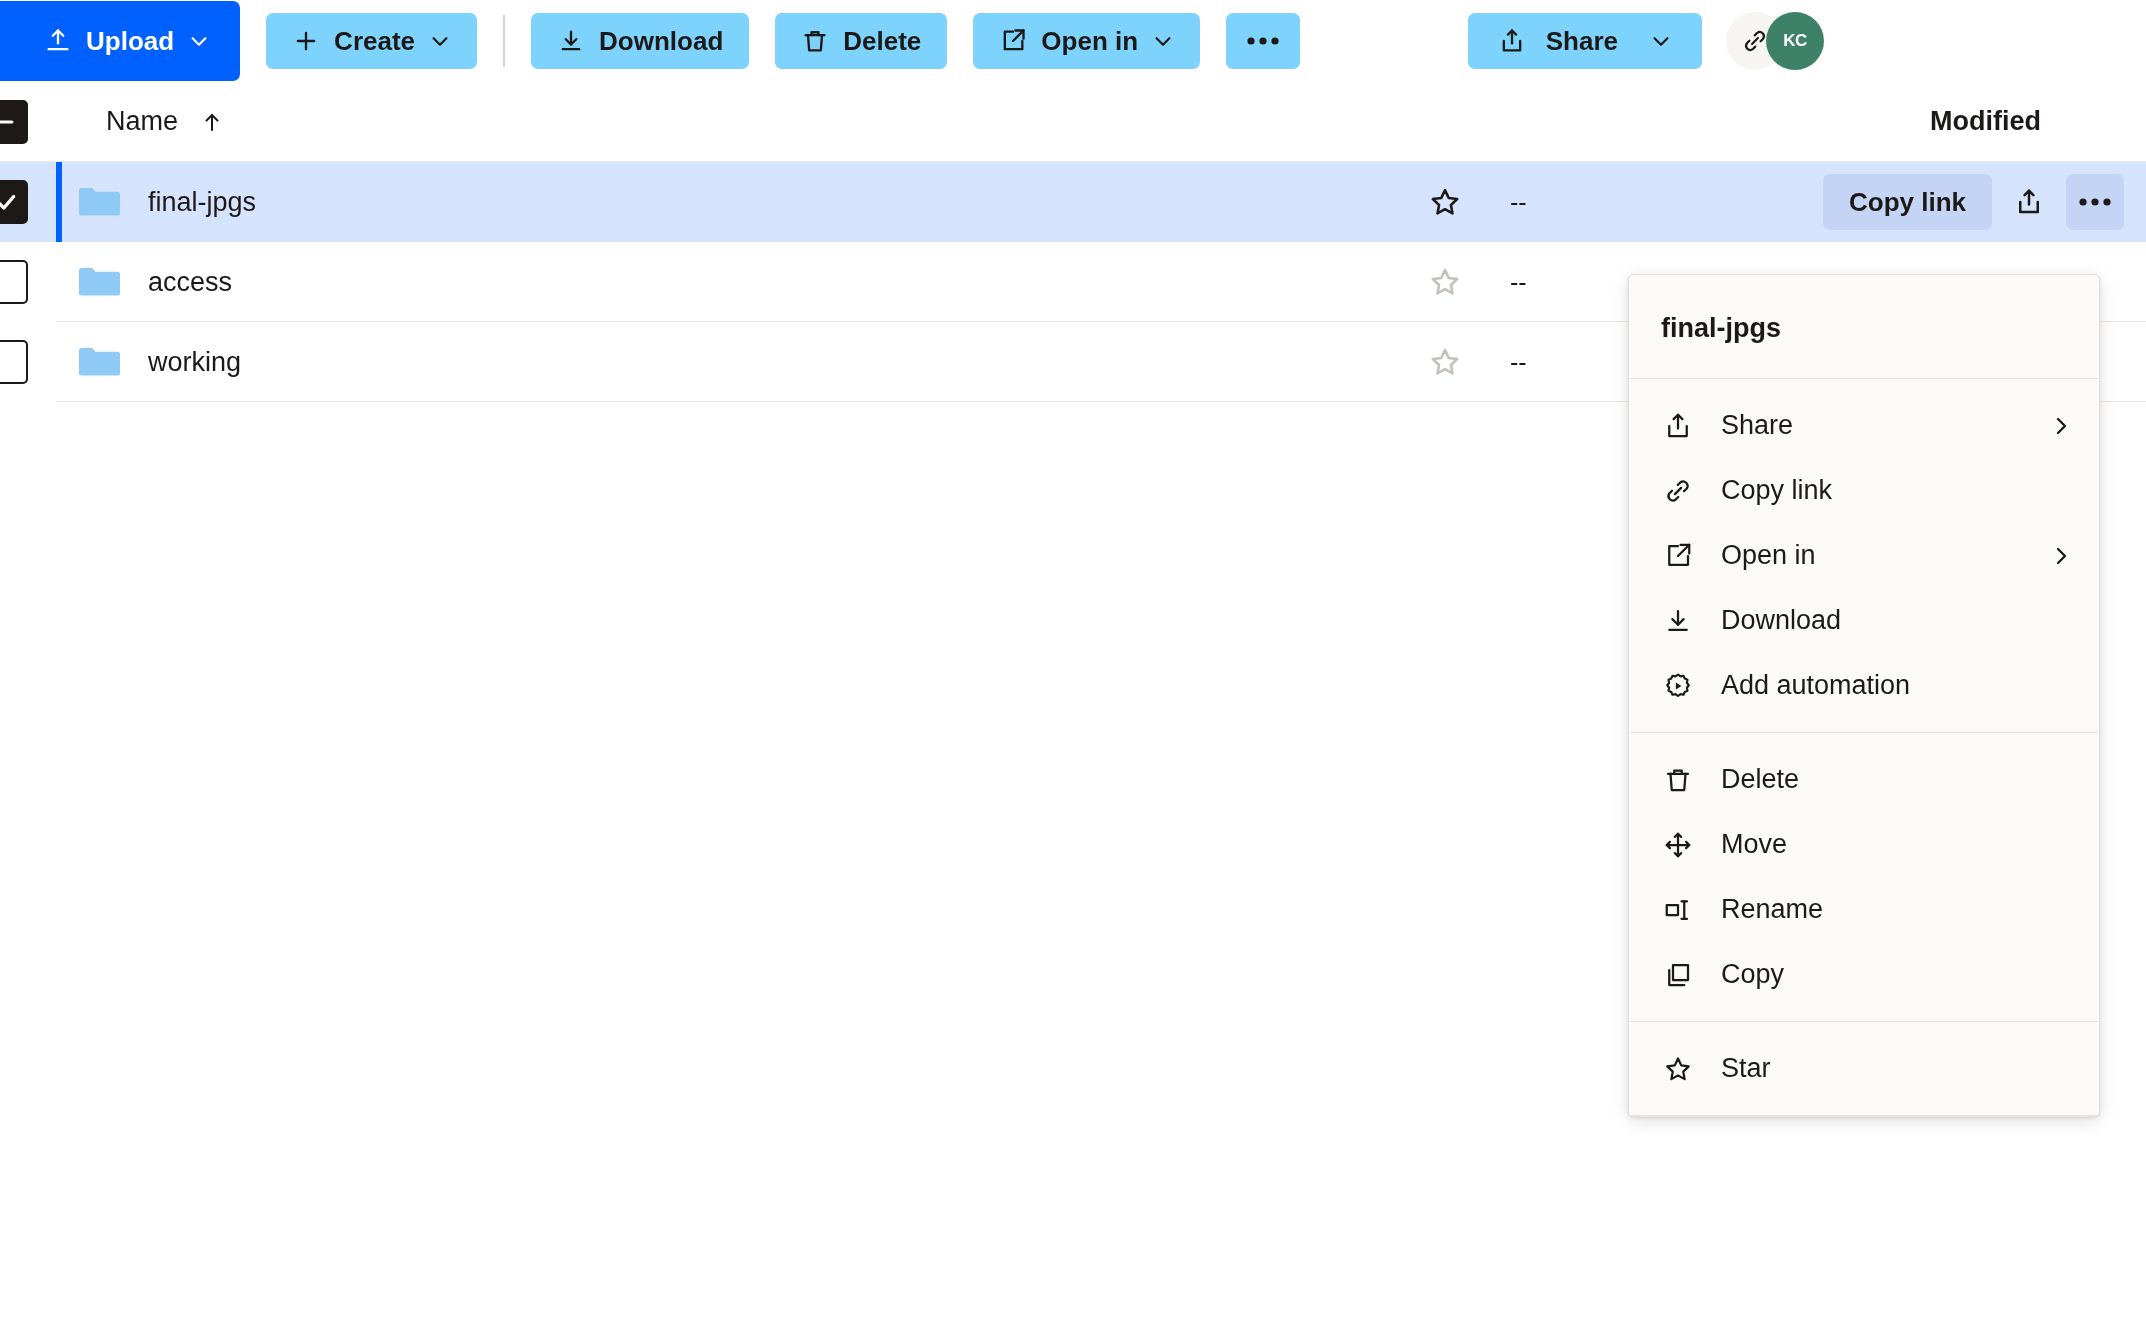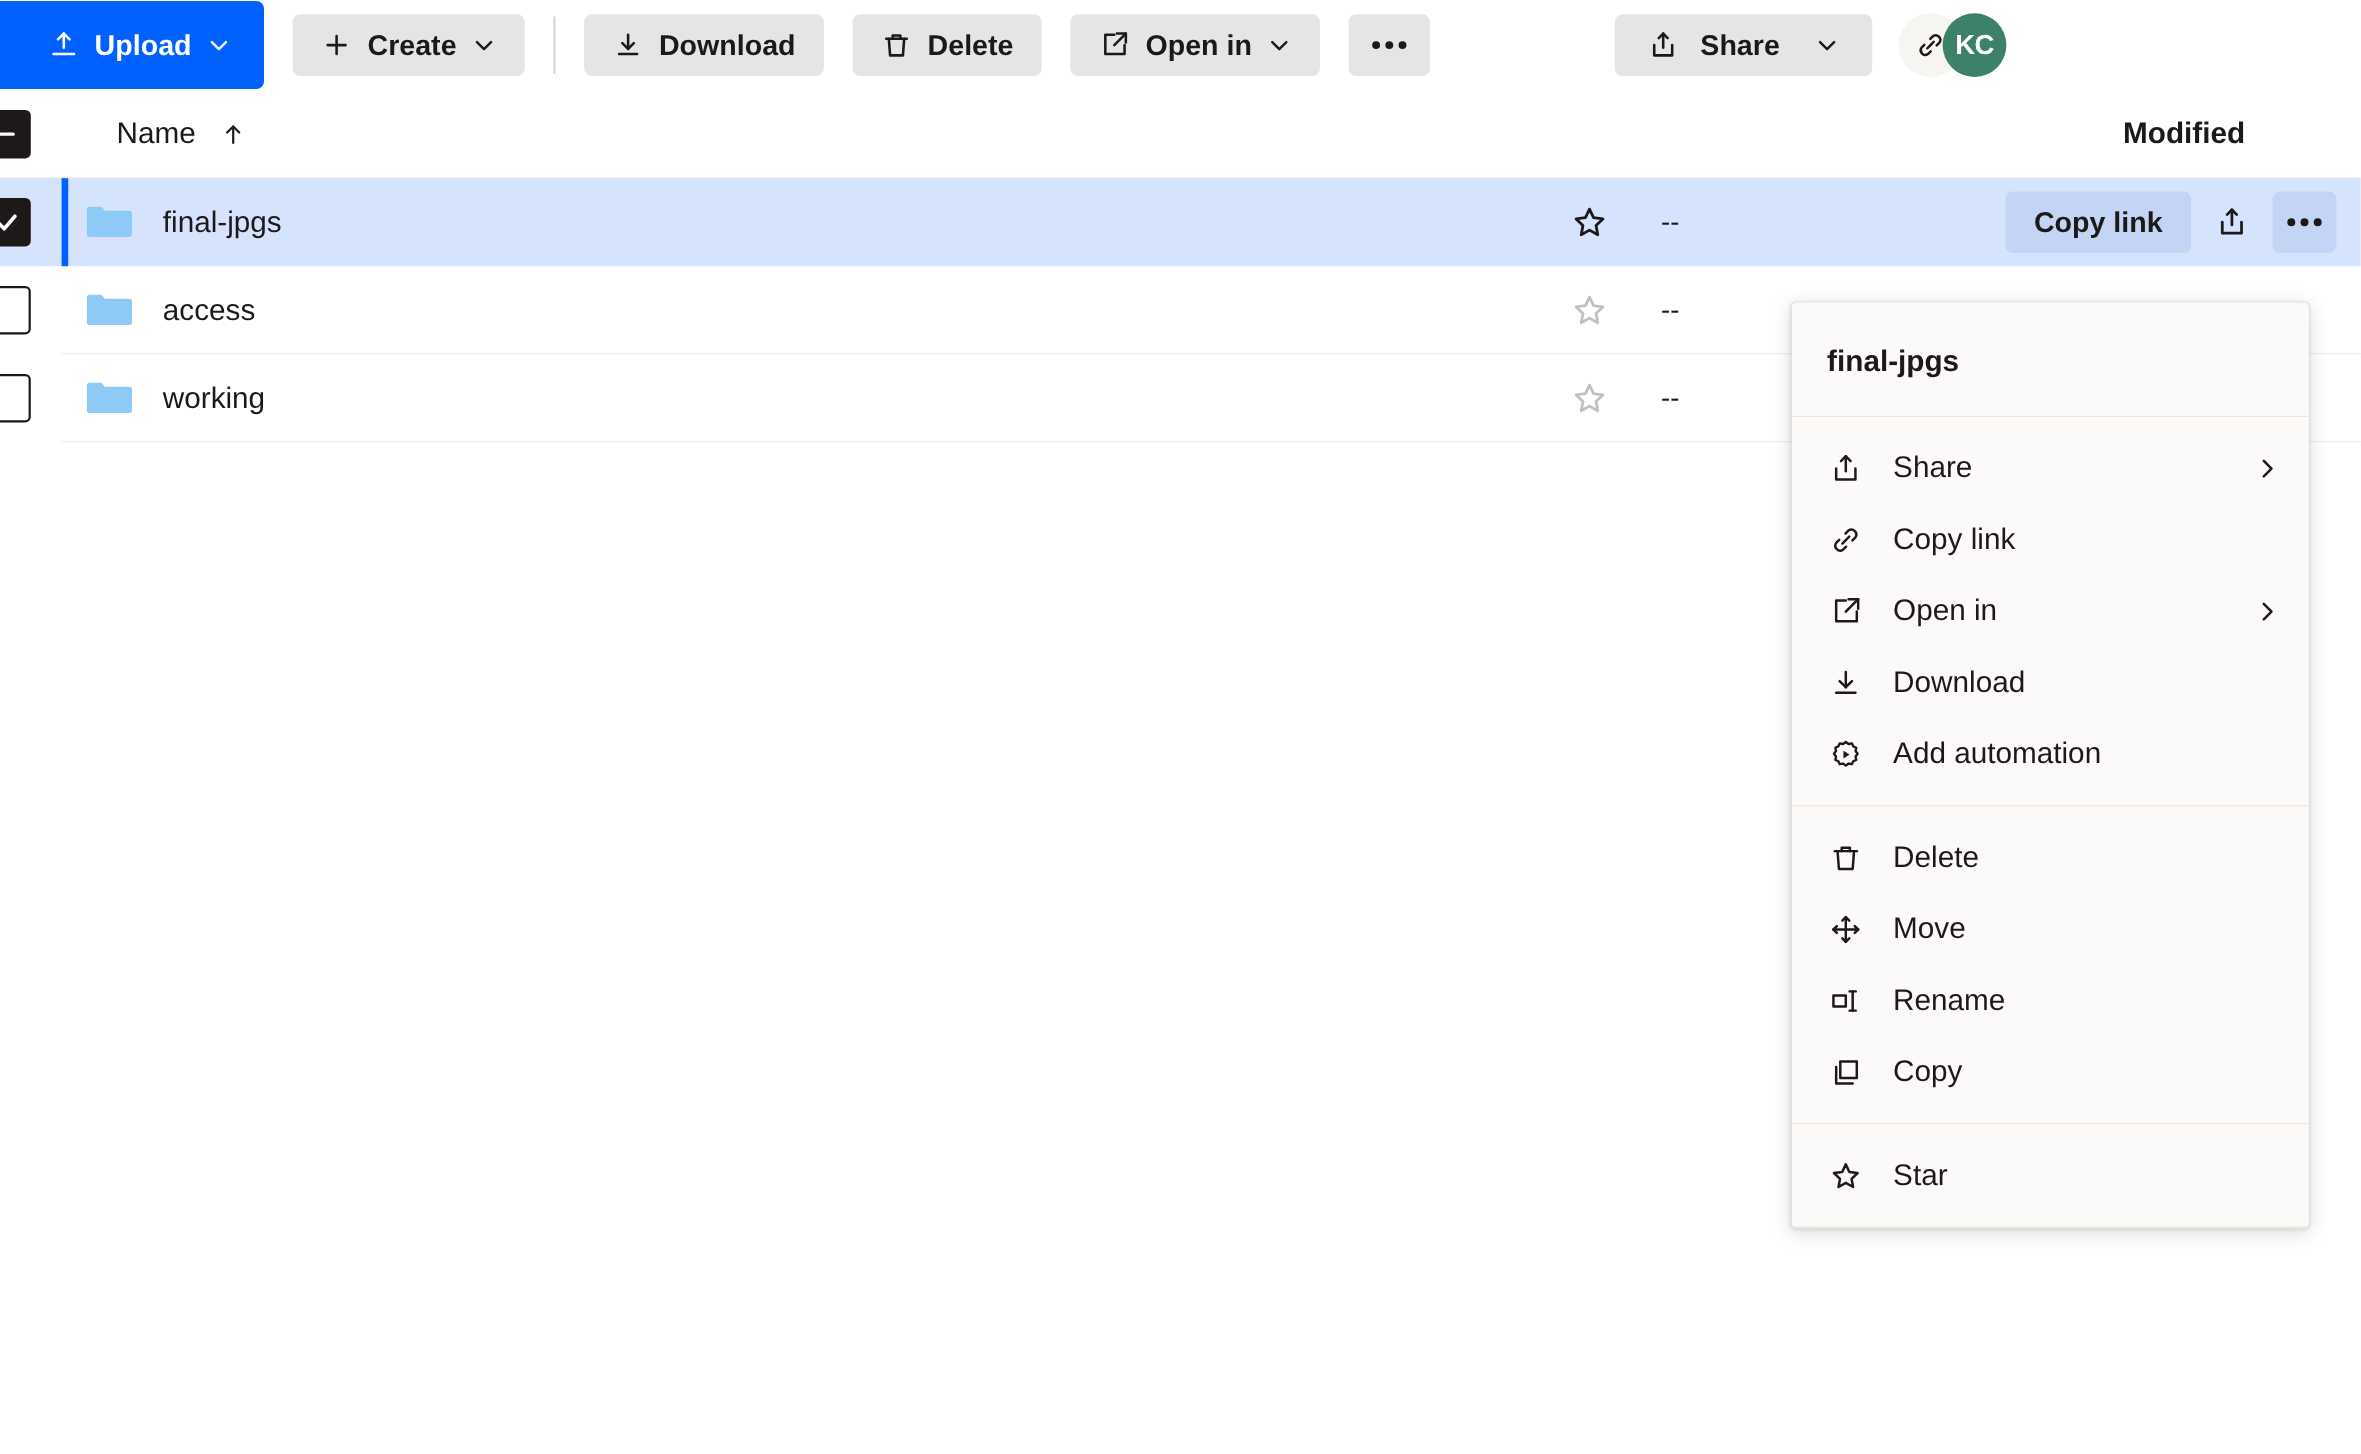--- a/index.html
+++ b/index.html
@@ -17,21 +17,21 @@
     width: 1838px; height: 82px;
     display: flex; align-items: center;
     background: #ffffff;
   }
   .btn {
     height: 56px;
     display: inline-flex; align-items: center;
     gap: 14px;
     padding: 0 26px;
     border: none; border-radius: 7px;
-    background: #e5e5e5;
+    background: #7dd3fc;
     font-family: "Liberation Sans", sans-serif;
     font-size: 26px; font-weight: 600;
     color: #1e1919;
     cursor: pointer;
     white-space: nowrap;
   }
   .btn.primary {
     background: #0061fe; color: #ffffff;
     border-radius: 0 7px 7px 0;
     height: 80px;
@@ -54,21 +54,21 @@
     background: #f7f5f2;
     display: inline-flex; align-items: center; justify-content: center;
     cursor: pointer; border: none;
     margin-left: 16px;
   }
   #avatar {
     width: 58px; height: 58px;
     border-radius: 50%;
     background: #3d8168;
     color: #ffffff;
-    font-size: 25px; font-weight: 700;
+    font-size: 17px; font-weight: 700;
     display: inline-flex; align-items: center; justify-content: center;
     margin-left: -18px;
     cursor: pointer;
     letter-spacing: -0.5px;
   }
   #share-wrap { margin-right: 8px; }
 
   
   #table { position: absolute; left: 0; top: 82px; width: 2146px; }
   .trow {

